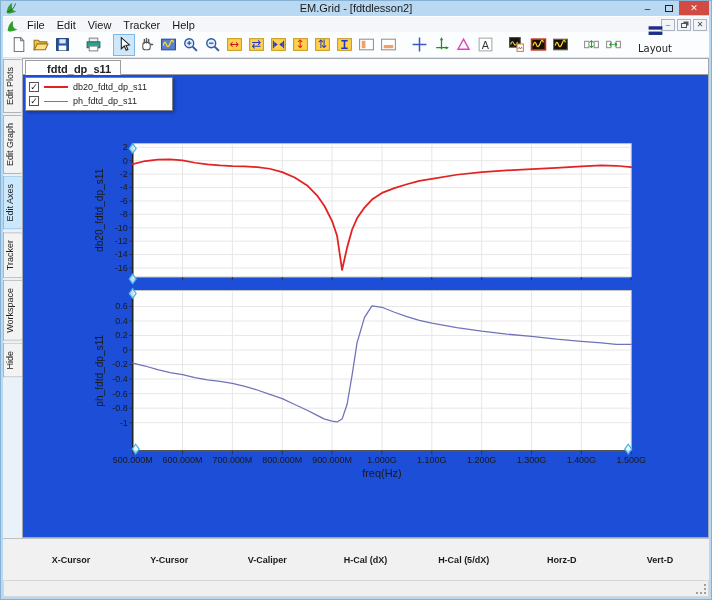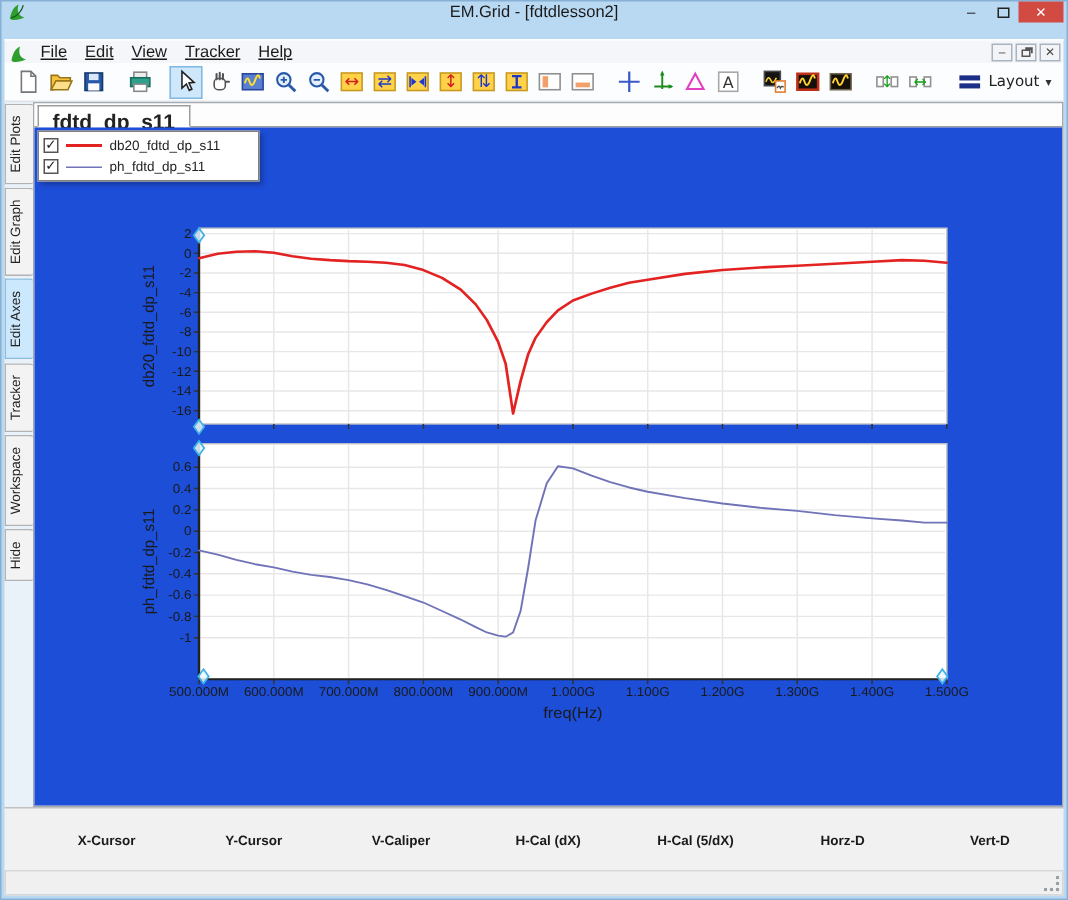--- a/index.html
+++ b/index.html
@@ -11,62 +11,62 @@
   }
   .window {
     width:712px; height:600px;
     background:#b9d9f3;
     border:1px solid #86b0d4;
     padding:0 2px 2px 2px;
     display:flex; flex-direction:column;
   }
   
   .titlebar {
-    height:25px; display:flex; align-items:flex-start;
+    height:15px; display:flex; align-items:flex-start;
     position:relative; font-size:11px; color:#1a1a1a; flex:0 0 auto;
   }
   .app-logo { width:13px; height:13px; margin-left:2px; z-index:2; }
   .app-logo svg { width:13px; height:13px; display:block; }
   .titlebar .title {
     position:absolute; left:0; right:0; text-align:center; top:1px;
   }
   .win-controls { margin-left:auto; display:flex; align-items:flex-start; z-index:2; height:15px; }
   .wbtn {
     width:21px; height:14px; display:flex; align-items:center; justify-content:center;
     font-size:10px; color:#222; cursor:default;
   }
   .wbtn .maxbox { width:8px; height:7px; border:1px solid #222; display:block; }
   .wbtn.close { width:30px; background:#d24b42; color:#fff; font-size:9px; }
   
   .menubar {
     height:16px; background:#f4f6f9; border-top:1px solid #fff;
     display:flex; align-items:center; font-size:11px; color:#1a1a1a; flex:0 0 auto;
   }
   .menubar .app-logo { width:12px; height:12px; margin:0 3px 0 3px; }
-  .menu-item { padding:1px 6px; cursor:default;text-decoration:underline; }
+  .menu-item { padding:1px 6px; cursor:default; }
   .menu-item::first-letter { text-decoration:underline; }
   .mdi-controls { margin-left:auto; display:flex; gap:2px; margin-right:2px; }
   .mdibtn {
     width:14px; height:12px; border:1px solid #aab4c0; background:#f2f4f7;
     display:flex; align-items:center; justify-content:center; font-size:8px; color:#444;
   }
   .mdibtn .restorebox { width:6px; height:5px; border:1px solid #555; box-shadow:2px -2px 0 -0.5px #555; margin:1px 0 0 0; }
   
   .toolbar {
     height:26px; background:#fcfdfe; border-bottom:1px solid #dfe3e8;
     display:flex; align-items:center; padding-left:4px; flex:0 0 auto;
   }
   .tbtn {
     width:22px; height:22px; display:flex; align-items:center; justify-content:center;
     border:1px solid transparent; font-family:"DejaVu Sans",sans-serif;
   }
   .tbtn.sep { margin-left:9px; }
   .tbtn.selected { background:#cfe7fb; border:1px solid #7fb8e2; }
   .tbtn svg { width:17px; height:17px; display:block; }
-  .tbtn.layout-btn { width:auto; padding:0 4px; font-size:10px; color:#222; gap:4px; }
+  .tbtn.layout-btn { width:auto; padding:0 4px; font-size:10px; color:#222; gap:4px;flex-direction:column; }
   .tbtn.layout-btn .caret { font-size:8px; color:#333; }
   
   .content { flex:1 1 auto; display:flex; min-height:0; background:#b9d9f3; }
   .sidebar {
     width:19px; background:#e9f1f9; display:flex; flex-direction:column;
     padding-top:1px; flex:0 0 auto;
   }
   .side-tab {
     writing-mode:vertical-rl; transform:rotate(180deg);
     font-size:9px; color:#222; background:#f3f3f3;
@@ -77,21 +77,21 @@
   .side-tab.selected { background:#cbe8fc; border-color:#8cbcde; }
   .main {
     flex:1 1 auto; background:#fff; border:1px solid #a3a9b0;
     display:flex; flex-direction:column; min-width:0;
   }
   .doc-tabbar {
     height:16px; border-bottom:1px solid #9c9c9c; display:flex; align-items:flex-end;
     padding-left:2px; background:#fdfdfd; flex:0 0 auto;
   }
   .doc-tab {
-    height:15px; padding:2px 9px 1px 9px; font-size:14px; font-weight:bold; color:#222;
+    height:15px; padding:2px 9px 1px 21px; font-size:11px; font-weight:bold; color:#222;
     background:#fff; border:1px solid #9c9c9c; border-bottom:1px solid #fff; margin-bottom:-1px;
   }
   .plot-canvas { flex:1 1 auto; position:relative; background:#1d4ed8; min-height:0; }
   #plot-svg { position:absolute; left:0; top:0; width:100%; height:100%; }
   
   .legend {
     position:absolute; left:2px; top:2px; z-index:3; background:#fff;
     border:1px solid #808080; box-shadow:2px 2px 3px rgba(0,0,0,.25);
     padding:2px 6px 2px 3px; min-width:148px;
   }

